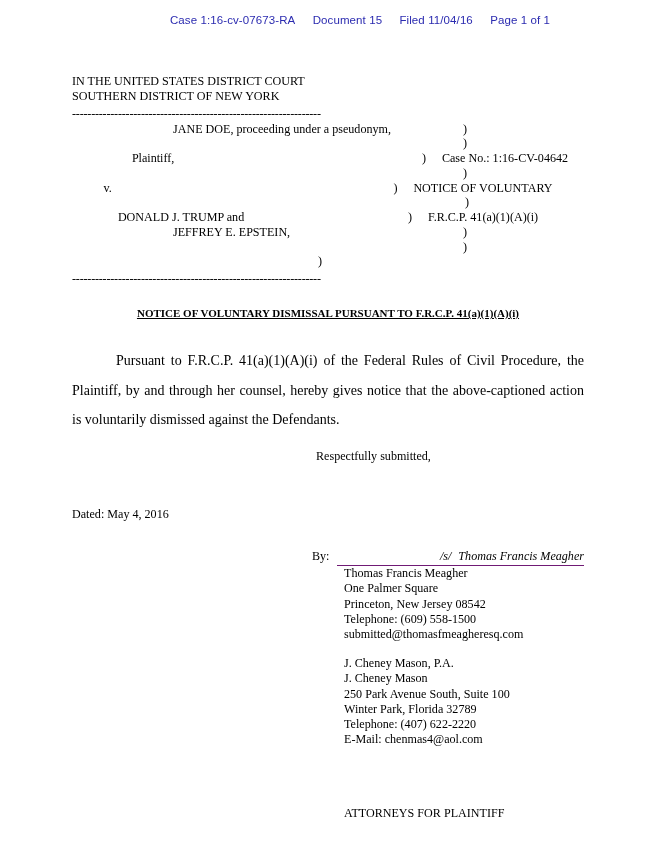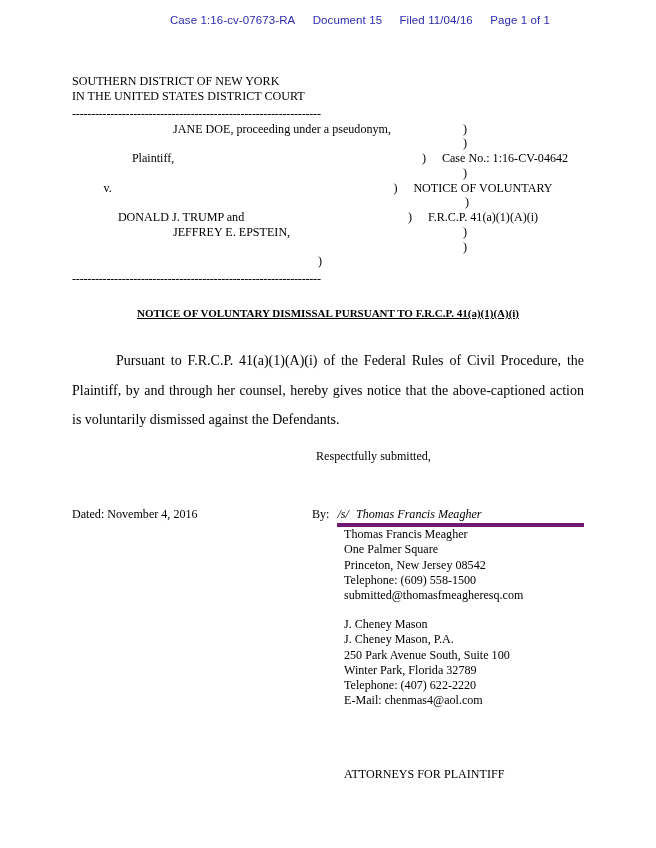--- a/index.html
+++ b/index.html
@@ -122,35 +122,37 @@
     align-items: flex-start;
   }
   .dated {
     width: 240px;
     flex: 0 0 240px;
     white-space: nowrap;
   }
   .sig-col {
     flex: 1 1 auto;
     position: relative;
+    margin-top: 42px;
   }
   .by-row {
     display: flex;
     align-items: flex-start;
   }
   .by-label {
     flex: 0 0 auto;
     padding-right: 8px;
   }
   .sig-line {
     flex: 1 1 auto;
-    border-bottom: 4px solid #701a75;
+    border-bottom: 1px solid #701a75;
     padding-bottom: 1px;
     font-style: italic;
     white-space: nowrap;
+    text-align: right;
   }
   .sig-line .slash {
     font-style: italic;
     margin-right: 7px;
   }
   .addr {
     padding-left: 32px;
     line-height: 1.26;
   }
   .addr div { white-space: nowrap; }
@@ -169,22 +171,22 @@
 
   <div class="ecf-stamp">
     <span>Case 1:16-cv-07673-RA</span>
     <span>Document 15</span>
     <span>Filed 11/04/16</span>
     <span>Page 1 of 1</span>
   </div>
 
   <div class="doc">
 
+    <div class="court-line">IN THE UNITED STATES DISTRICT COURT</div>
     <div class="court-line">SOUTHERN DISTRICT OF NEW YORK</div>
-    <div class="court-line">IN THE UNITED STATES DISTRICT COURT</div>
 
     <div class="rule">-----------------------------------------------------------------</div>
 
     <div class="caption">
 
       <div class="cap-row">
         <div class="cap-left">JANE DOE, proceeding under a pseudonym,</div>
         <div class="cap-paren">)</div>
         <div class="cap-right"></div>
       </div>
@@ -248,42 +250,42 @@
     <div class="title">
       <u>NOTICE OF VOLUNTARY DISMISSAL PURSUANT TO F.R.C.P. 41(a)(1)(A)(i)</u>
     </div>
 
     <div class="body-par">Pursuant to F.R.C.P. 41(a)(1)(A)(i) of the Federal Rules of Civil Procedure, the Plaintiff, by and through her counsel, hereby gives notice that the above-captioned action is voluntarily dismissed against the Defendants.</div>
 
     <div class="resp">Respectfully submitted,</div>
 
     <div class="sig-wrap">
 
-      <div class="dated">Dated: November 4, 2016</div>
+      <div class="dated">Dated: May 4, 2016</div>
 
       <div class="sig-col">
 
         <div class="by-row">
           <div class="by-label">By:</div>
           <div class="sig-line">
             <span class="slash">/s/</span><span>Thomas Francis Meagher</span>
           </div>
         </div>
 
         <div class="addr">
           <div>Thomas Francis Meagher</div>
           <div>One Palmer Square</div>
           <div>Princeton, New Jersey 08542</div>
           <div>Telephone: (609) 558-1500</div>
           <div>submitted@thomasfmeagheresq.com</div>
 
           <div class="addr-gap"></div>
 
+          <div>J. Cheney Mason, P.A.</div>
           <div>J. Cheney Mason</div>
-          <div>J. Cheney Mason, P.A.</div>
           <div>250 Park Avenue South, Suite 100</div>
           <div>Winter Park, Florida 32789</div>
           <div>Telephone: (407) 622-2220</div>
           <div>E-Mail: chenmas4@aol.com</div>
         </div>
 
       </div>
     </div>
 
     <div class="footer-atty">ATTORNEYS FOR PLAINTIFF</div>

